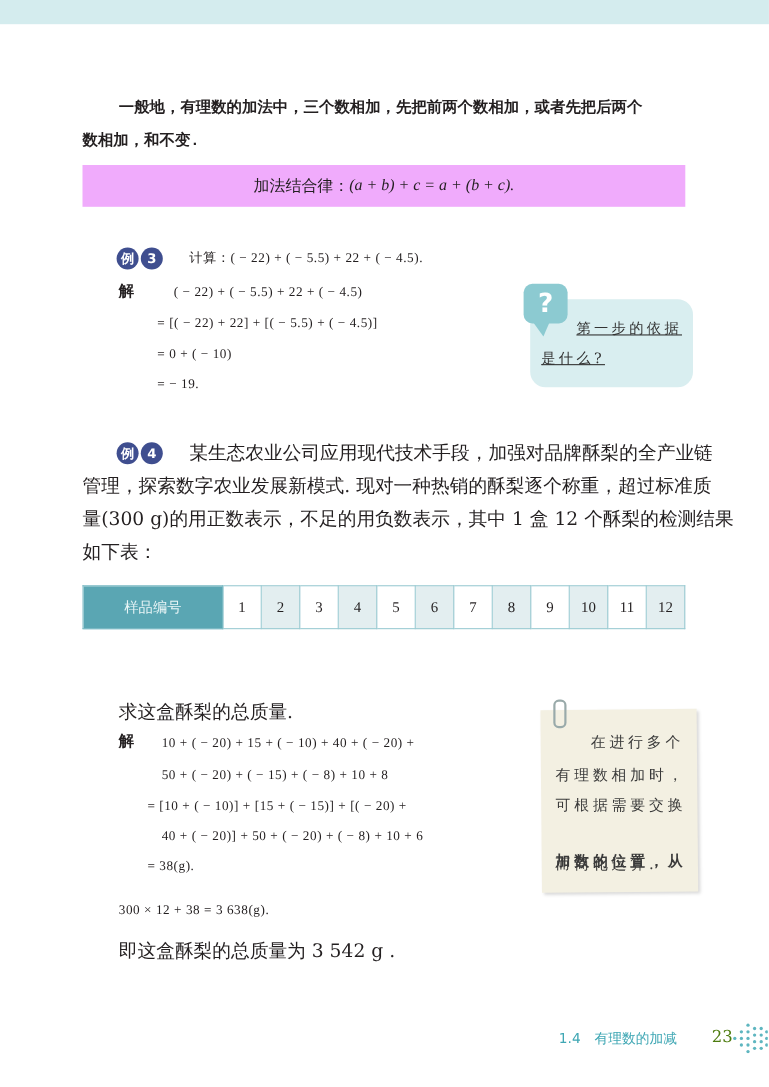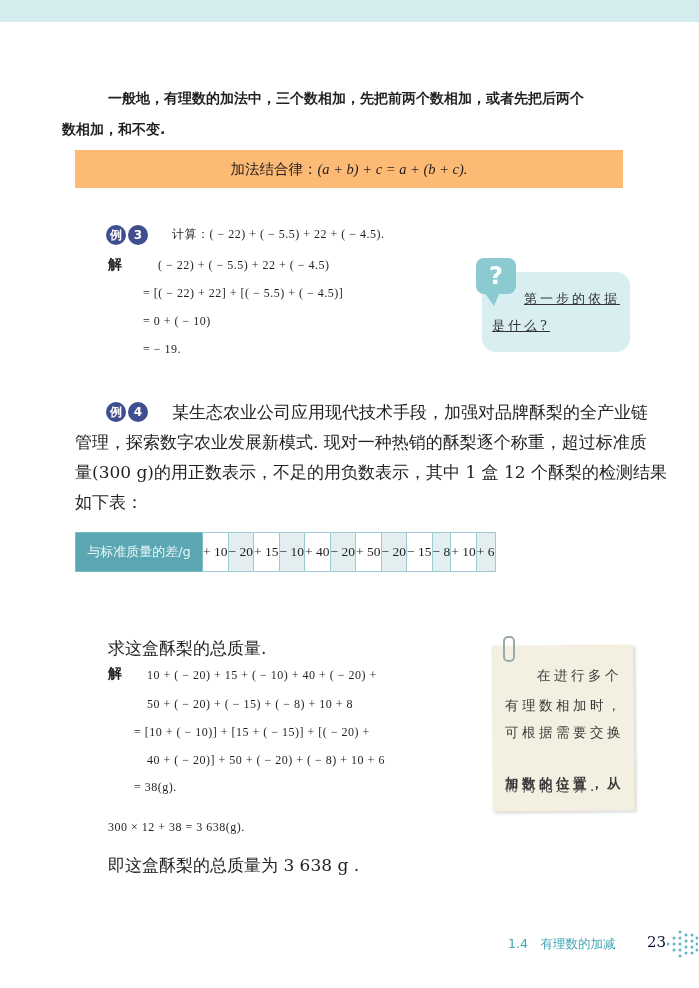--- a/index.html
+++ b/index.html
@@ -2,21 +2,21 @@
 <html><head>
 <meta charset="utf-8">
 <style>
   html, body { margin:0; padding:0; }
   body { width:699px; height:988px; background:#ffffff; position:relative; overflow:hidden;
          font-family:"DejaVu Serif","Liberation Serif",serif; color:#231f20; }
   .top-band { position:absolute; left:0; top:0; width:699px; height:22px; background:#d4ecee; }
   .abs { position:absolute; }
   .txt { font-size:17px; line-height:30px; }
   .bold { font-family:"DejaVu Sans","Liberation Sans",sans-serif; font-weight:bold; font-size:14px; }
-  .rule-box { position:absolute; left:75px; top:150px; width:548px; height:38px; background:#fdba74;
+  .rule-box { position:absolute; left:75px; top:150px; width:548px; height:38px; background:#f0abfc;
               display:flex; align-items:center; justify-content:center;
               font-family:"DejaVu Sans","Liberation Sans",sans-serif; font-size:14.5px; }
   .rule-box i { font-family:"Liberation Serif",serif; font-style:italic; }
   .badge { display:inline-flex; align-items:center; }
   .badge span { display:inline-flex; width:20px; height:20px; border-radius:50%; background:#3f4e8f;
                 color:#fff; font-family:"DejaVu Sans","Liberation Sans",sans-serif; font-weight:bold;
                 font-size:12px; align-items:center; justify-content:center; margin-right:2px; }
   .math { font-family:"Liberation Serif","DejaVu Serif",serif; font-size:12px; letter-spacing:0.5px; white-space:pre; }
   .bubble { position:absolute; left:482px; top:272px; width:148px; height:80px; background:#d9eef0;
             border-radius:14px; }
@@ -31,30 +31,30 @@
   table.data td { border:1px solid #9ccbd3; text-align:center; height:38px; padding:0; }
   table.data td.head { background:#5aa6b3; color:#e9f5f6; font-family:"DejaVu Sans","Liberation Sans",sans-serif;
                        font-size:13px; width:126px; border-color:#7fbcc6; }
   table.data td.shade { background:#e3eef0; }
   .note { position:absolute; left:492px; top:645px; width:142px; height:166px; background:#f3f0e2;
           box-shadow:2px 2px 3px rgba(0,0,0,0.15); transform:rotate(-0.5deg); }
   .note-text { position:absolute; font-size:13.5px; letter-spacing:3.5px; color:#3a3a3a; line-height:30px; }
   .clip { position:absolute; left:503px; top:636px; width:8px; height:22px; border:2px solid #9aa; border-radius:5px; }
   .footer-sec { position:absolute; left:508px; top:936px; font-family:"DejaVu Sans","Liberation Sans",sans-serif;
                 font-size:12.5px; color:#3fa7b4; }
-  .pagenum { position:absolute; left:647px; top:933px; font-size:15px; color:#0f172a; }
+  .pagenum { position:absolute; left:647px; top:933px; font-size:15px; color:#4d7c0f; }
   .dots { position:absolute; left:666px; top:930px; width:32px; height:28px; }
 </style>
 </head>
 <body>
 
 <div class="top-band"></div>
 
 <div class="abs bold" style="left:108px;top:84px;line-height:30px;font-family:Liberation Serif, serif;">一般地，有理数的加法中，三个数相加，先把前两个数相加，或者先把后两个</div>
-<div class="abs bold" style="left:62px;top:114px;line-height:30px;">数相加，和不变.</div>
+<div class="abs bold" style="left:75px;top:114px;line-height:30px;font-family:Liberation Mono, monospace;">数相加，和不变.</div>
 
 <div class="rule-box">
   <span>加法结合律：</span>
   <i>(a + b) + c = a + (b + c).</i>
 </div>
 
 <div class="abs badge" style="left:106px;top:225px;">
   <span>例</span>
   <span>3</span>
 </div>
@@ -75,48 +75,48 @@
   <span>例</span>
   <span>4</span>
 </div>
 <div class="abs txt" style="left:172px;top:397px;">某生态农业公司应用现代技术手段，加强对品牌酥梨的全产业链</div>
 <div class="abs txt" style="left:75px;top:427px;">管理，探索数字农业发展新模式. 现对一种热销的酥梨逐个称重，超过标准质</div>
 <div class="abs txt" style="left:75px;top:457px;">量(300 g)的用正数表示，不足的用负数表示，其中 1 盒 12 个酥梨的检测结果</div>
 <div class="abs txt" style="left:75px;top:487px;">如下表：</div>
 
 <table class="data">
   <tbody>
-  <tr>
-    <td class="head">与标准质量的差/g</td>
-    <td>+ 10</td>
-    <td class="shade">− 20</td>
-    <td>+ 15</td>
-    <td class="shade">− 10</td>
-    <td>+ 40</td>
-    <td class="shade">− 20</td>
-    <td>+ 50</td>
-    <td class="shade">− 20</td>
-    <td>− 15</td>
-    <td class="shade">− 8</td>
-    <td>+ 10</td>
-    <td class="shade">+ 6</td>
+      <tr>
+    <td class="head">样品编号</td>
+    <td style="width:34px">1</td>
+    <td class="shade" style="width:34px">2</td>
+    <td style="width:34px">3</td>
+    <td class="shade" style="width:34px">4</td>
+    <td style="width:34px">5</td>
+    <td class="shade" style="width:34px">6</td>
+    <td style="width:34px">7</td>
+    <td class="shade" style="width:34px">8</td>
+    <td style="width:34px">9</td>
+    <td class="shade" style="width:34px">10</td>
+    <td style="width:34px">11</td>
+    <td class="shade" style="width:34px">12</td>
   </tr>
 </tbody>
   </table>
 
 <div class="abs txt" style="left:108px;top:633px;">求这盒酥梨的总质量.</div>
 <div class="abs bold" style="left:108px;top:665px;">解</div>
 <div class="abs math" style="left:147px;top:668px;">10 + ( − 20) + 15 + ( − 10) + 40 + ( − 20) +</div>
 <div class="abs math" style="left:147px;top:697px;">50 + ( − 20) + ( − 15) + ( − 8) + 10 + 8</div>
 <div class="abs math" style="left:134px;top:725px;">= [10 + ( − 10)] + [15 + ( − 15)] + [( − 20) +</div>
 <div class="abs math" style="left:147px;top:753px;">40 + ( − 20)] + 50 + ( − 20) + ( − 8) + 10 + 6</div>
 <div class="abs math" style="left:134px;top:780px;">= 38(g).</div>
 
 <div class="abs math" style="left:108px;top:820px;">300 × 12 + 38 = 3 638(g).</div>
-<div class="abs txt" style="left:108px;top:850px;">即这盒酥梨的总质量为 3 638 g .</div>
+<div class="abs txt" style="left:108px;top:850px;">即这盒酥梨的总质量为 3 542 g .</div>
 
 <div class="note"></div>
 <div class="clip"></div>
 <div class="note-text" style="left:537px;top:660px;">在进行多个</div>
 <div class="note-text" style="left:505px;top:690px;">有理数相加时，</div>
 <div class="note-text" style="left:505px;top:717px;">可根据需要交换</div>
 <div class="note-text" style="left:505px;top:768px;font-weight:bold;">加数的位置，从</div>
 <div class="note-text" style="left:505px;top:771px;">而简化运算.</div>
 
 <div class="footer-sec">1.4　有理数的加减</div>

